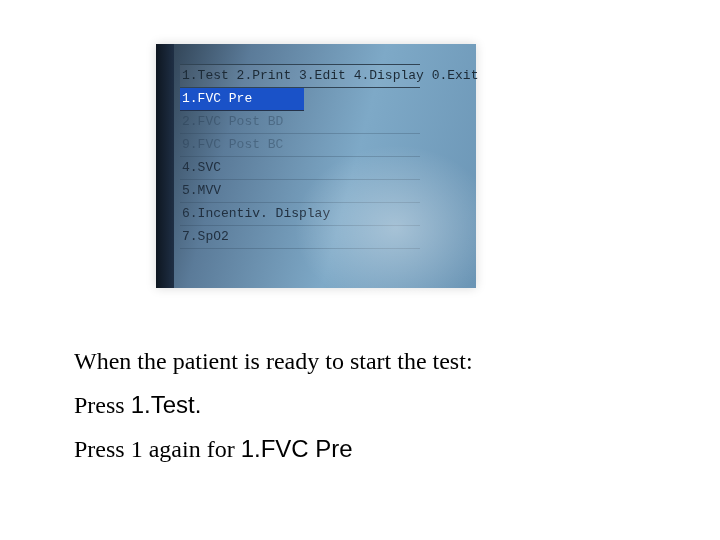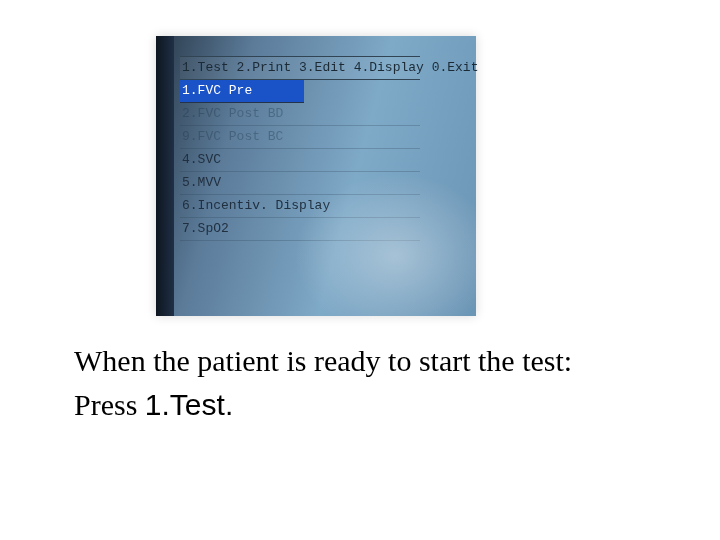--- a/index.html
+++ b/index.html
@@ -8,23 +8,23 @@
     height: 540px;
     background: #fff;
     font-family: "Times New Roman", serif;
     color: #000;
     position: relative;
     overflow: hidden;
   }
   .photo {
     position: absolute;
     left: 156px;
-    top: 36px;
+    top: 44px;
     width: 320px;
-    height: 280px;
+    height: 244px;
     background: linear-gradient(105deg, #2a3a4a 0%, #5b7b99 25%, #7ea9c7 60%, #6b95b5 100%);
     box-shadow: 0 0 10px rgba(0,0,0,0.15);
   }
   .screen-edge {
     position: absolute;
     left: 0; top: 0; bottom: 0;
     width: 18px;
     background: linear-gradient(90deg, #0e1620 0%, #1f2f45 100%);
   }
   .menu-block {
@@ -65,21 +65,21 @@
     bottom: -30px;
     width: 220px;
     height: 180px;
     background: radial-gradient(ellipse at center, rgba(255,255,255,0.35) 0%, rgba(255,255,255,0) 65%);
     pointer-events: none;
   }
   .caption {
     position: absolute;
     left: 74px;
     top: 344px;
-    font-size: 30px;
+    font-size: 24px;
     line-height: 34px;
   }
   .caption p { margin: 0 0 10px 0; }
   .highlight {
     color: #000000;
     font-family: Arial, Helvetica, sans-serif;
   }
 </style>
 </head>
 <body>
@@ -97,13 +97,16 @@
     <div class="menu-row">7.SpO2</div>
   </div>
   <div class="glare"></div>
 </div>
 
 <div class="caption">
   <p>When the patient is ready to start the test:</p>
   <p>
     <span>Press </span><span class="highlight">1.Test.</span>
   </p>
+  <p>
+    <span>Press 1 again for </span><span class="highlight">1.FVC Pre</span>
+  </p>
 </div>
 
 </body></html>

